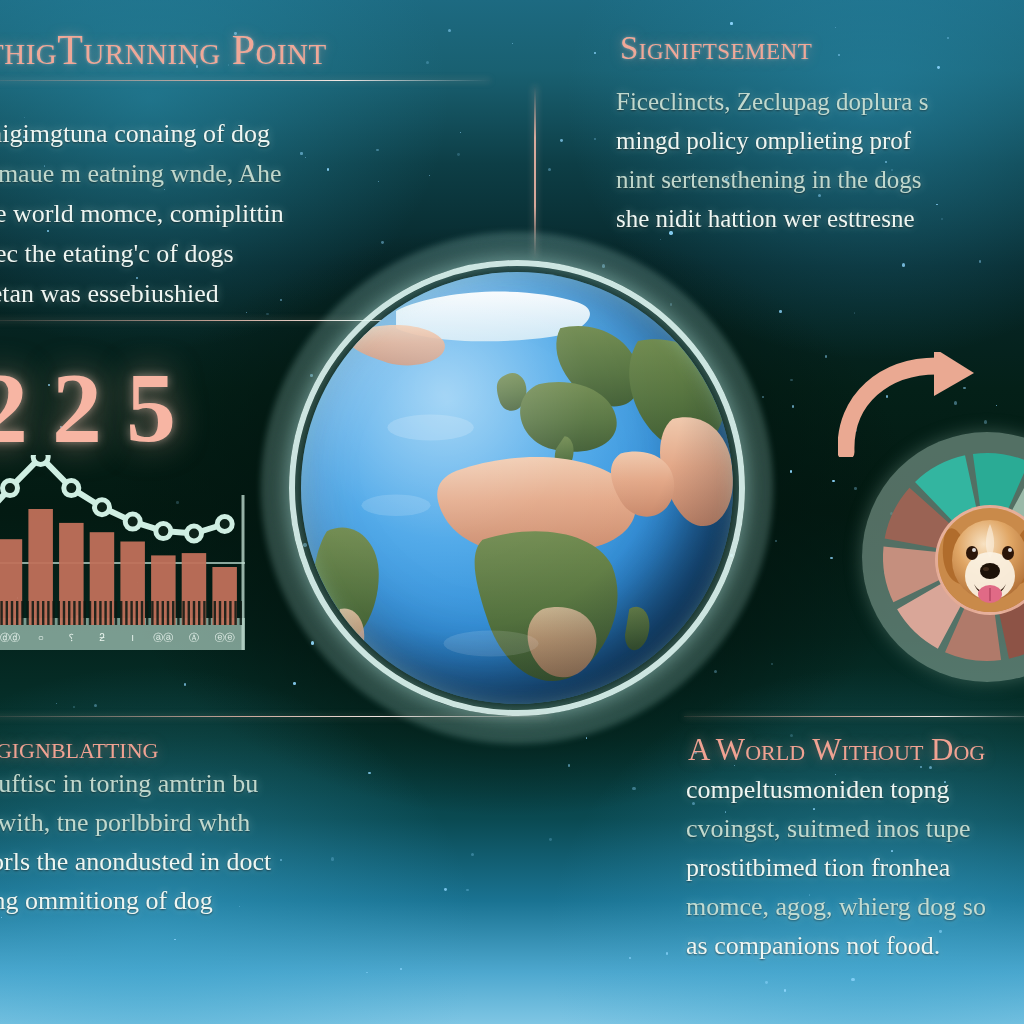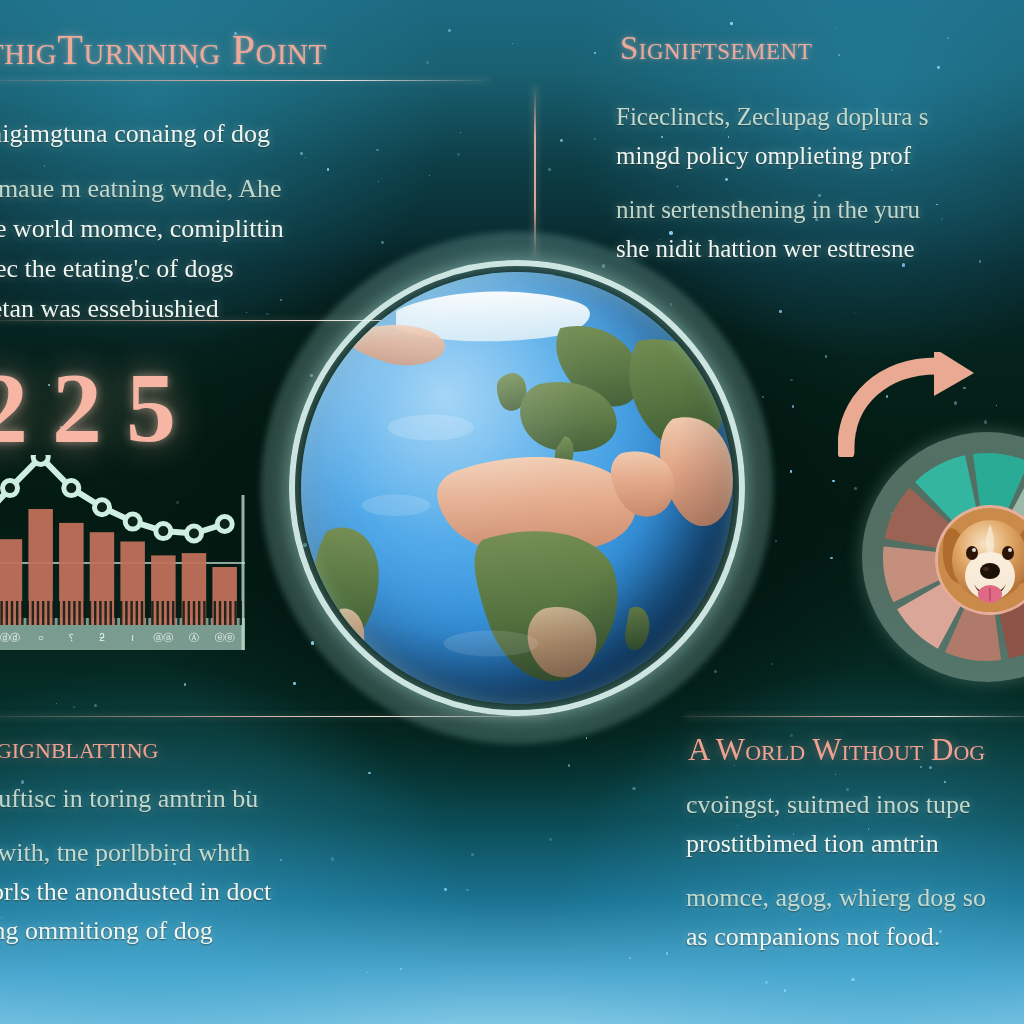--- a/index.html
+++ b/index.html
@@ -71,21 +71,21 @@
 
   
   .body-block{position:absolute;}
   .body-line{
     color:#eef6f2;
     font-size:26px;
     line-height:40px;
     white-space:nowrap;
     text-shadow:0 0 9px rgba(190,230,225,0.45), 0 1px 2px rgba(0,0,0,0.55);
   }
-  .body-line.dim{color:#cfe3d6;opacity:0.92;margin-top:15px;}
+  .body-line.dim{color:#cfe3d6;opacity:0.92;}
   #body-left{left:-18px;top:114px;}
   #body-right{left:616px;top:82px;}
   #body-right .body-line{font-size:25px;line-height:39px;}
 
   .accent-line{
     position:absolute;
     color:#f0a292;
     font-size:30px;
     font-variant:small-caps;
     white-space:nowrap;
@@ -335,21 +335,21 @@
   </div>
 
   <div class="divider" id="divider-left-mid"></div>
   <div class="divider-v" id="divider-center"></div>
 
   <div class="panel-title" id="title-right">Signiftsement</div>
 
   <div class="body-block" id="body-right">
     <div class="body-line dim">Ficeclincts, Zeclupag doplura s</div>
     <div class="body-line">mingd policy omplieting prof</div>
-    <div class="body-line dim">nint sertensthening in the yuru</div>
+    <div class="body-line dim">nint sertensthening in the dogs</div>
     <div class="body-line">she nidit hattion wer esttresne</div>
   </div>
 
   <div id="big-stat">225</div>
 
   <div id="chart-left">
     <svg width="300" height="210" viewBox="0 0 300 210">
 
       <rect id="chart-plate" x="0" y="163" width="281" height="32" fill="#a8cbbd" opacity="0.72"></rect>
       <line id="chart-gridline" x1="0" y1="108" x2="281" y2="108" stroke="#b9d7cb" stroke-width="2" opacity="0.75"></line>
@@ -563,19 +563,20 @@
   <div class="body-block" id="body-bl">
     <div class="body-line dim">muftisc in toring amtrin bu</div>
     <div class="body-line dim">g with, tne porlbbird whth</div>
     <div class="body-line">vorls the anondusted in doct</div>
     <div class="body-line">ting ommitiong of dog</div>
   </div>
 
   <div class="divider" id="divider-right-bottom"></div>
   <div class="sub-head" id="heading-br">A World Without Dog</div>
   <div class="body-block" id="body-br">
+    <div class="body-line">compeltusmoniden topng</div>
     <div class="body-line dim">cvoingst, suitmed inos tupe</div>
-    <div class="body-line">prostitbimed tion amtrin</div>
+    <div class="body-line">prostitbimed tion fronhea</div>
     <div class="body-line dim">momce, agog, whierg dog so</div>
     <div class="body-line">as companions not food.</div>
   </div>
 
 </div>
 
 </body></html>

